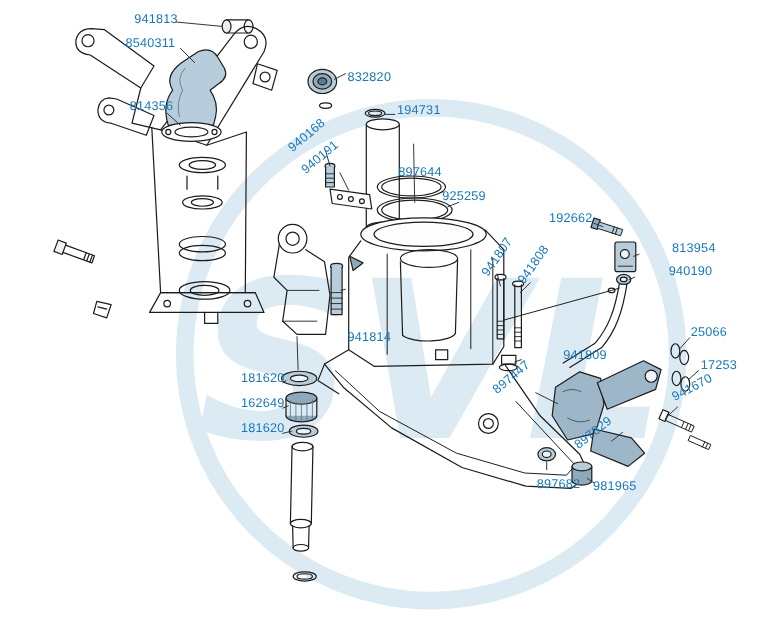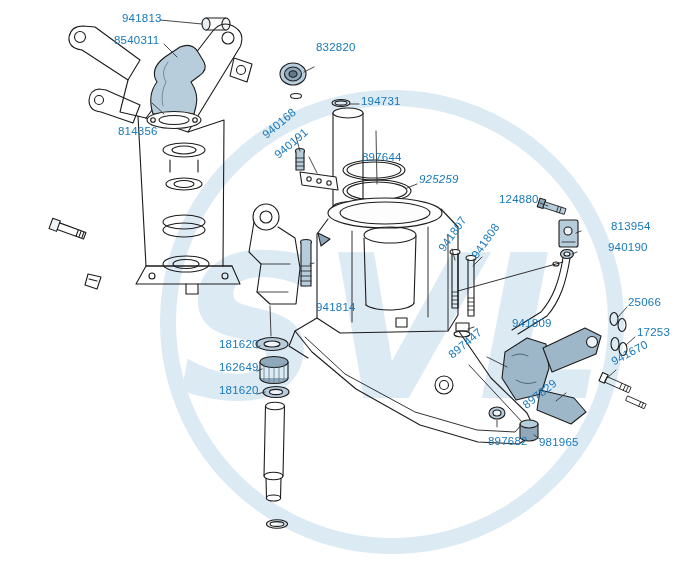--- a/index.html
+++ b/index.html
@@ -228,28 +228,28 @@
         <path d="M 497,427 L 497,420"></path>
         <path d="M 540,439 L 534,435"></path>
       </g>
 
     </g>
   </svg>
 
   <div class="labels-layer">
       <div class="part-label" style="left: 122px; top: 12px; color: rgb(23, 120, 187);">941813</div>
       <div class="part-label" style="left: 114px; top: 34px; color: rgb(23, 120, 187);">8540311</div>
-      <div class="part-label" style="left: 118px; top: 91px; color: rgb(23, 120, 187); margin-top: 34px;">814356</div>
-      <div class="part-label" style="left: 316px; top: 41px; color: rgb(23, 120, 187);">832820</div>
+      <div class="part-label" style="left: 118px; top: 91px; color: rgb(23, 120, 187);">814356</div>
+      <div class="part-label" style="left: 316px; top: 65px; color: rgb(23, 120, 187);">832820</div>
       <div class="part-label" style="left: 361px; top: 95px; color: rgb(23, 120, 187);">194731</div>
       <div class="part-label" style="left: 362px; top: 119px; color: rgb(23, 120, 187); margin-top: 32px;">897644</div>
       <div class="part-label" style="left: 264px; top: 130px; color: rgb(23, 120, 187); transform: rotate(-40deg);">940168</div>
       <div class="part-label" style="left: 276px; top: 150px; color: rgb(23, 120, 187); transform: rotate(-40deg);">940191</div>
-      <div class="part-label" style="left: 419px; top: 173px; color: rgb(23, 120, 187); font-style: italic;">925259</div>
-      <div class="part-label" style="left: 499px; top: 193px; color: rgb(23, 120, 187);">124880</div>
+      <div class="part-label" style="left: 402px; top: 173px; color: rgb(23, 120, 187);">925259</div>
+      <div class="part-label" style="left: 499px; top: 193px; color: rgb(23, 120, 187);">192662</div>
       <div class="part-label" style="left: 441px; top: 244px; color: rgb(23, 120, 187); transform: rotate(-55deg);">941807</div>
       <div class="part-label" style="left: 474px; top: 251px; color: rgb(23, 120, 187); transform: rotate(-55deg);">941808</div>
       <div class="part-label" style="left: 611px; top: 220px; color: rgb(23, 120, 187);">813954</div>
       <div class="part-label" style="left: 608px; top: 241px; color: rgb(23, 120, 187);">940190</div>
       <div class="part-label" style="left: 316px; top: 253px; color: rgb(23, 120, 187); margin-top: 48px;">941814</div>
       <div class="part-label" style="left: 628px; top: 296px; color: rgb(23, 120, 187);">25066</div>
       <div class="part-label" style="left: 637px; top: 326px; color: rgb(23, 120, 187);">17253</div>
       <div class="part-label" style="left: 476px; top: 317px; color: rgb(23, 120, 187); margin-left: 36px;">941809</div>
       <div class="part-label" style="left: 450px; top: 350px; color: rgb(23, 120, 187); transform: rotate(-40deg);">897447</div>
       <div class="part-label" style="left: 612px; top: 356px; color: rgb(23, 120, 187); transform: rotate(-28deg);">941670</div>

